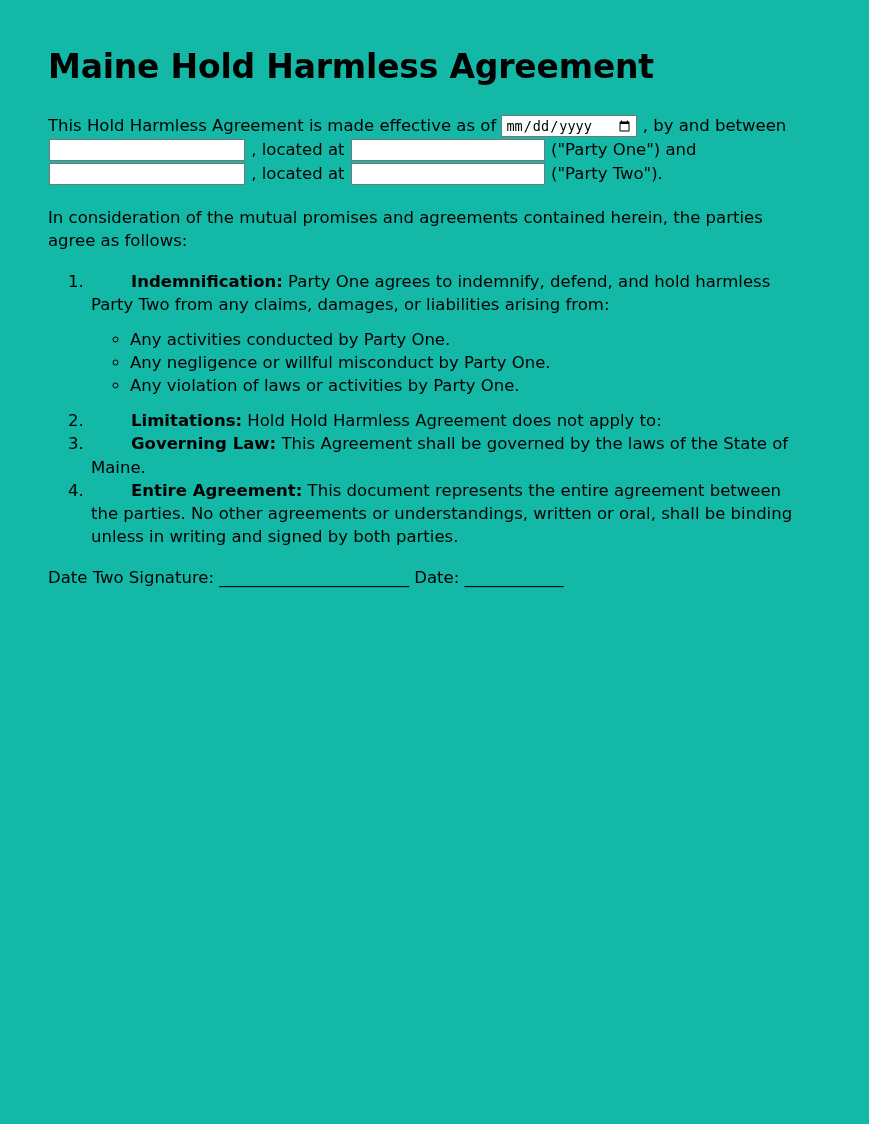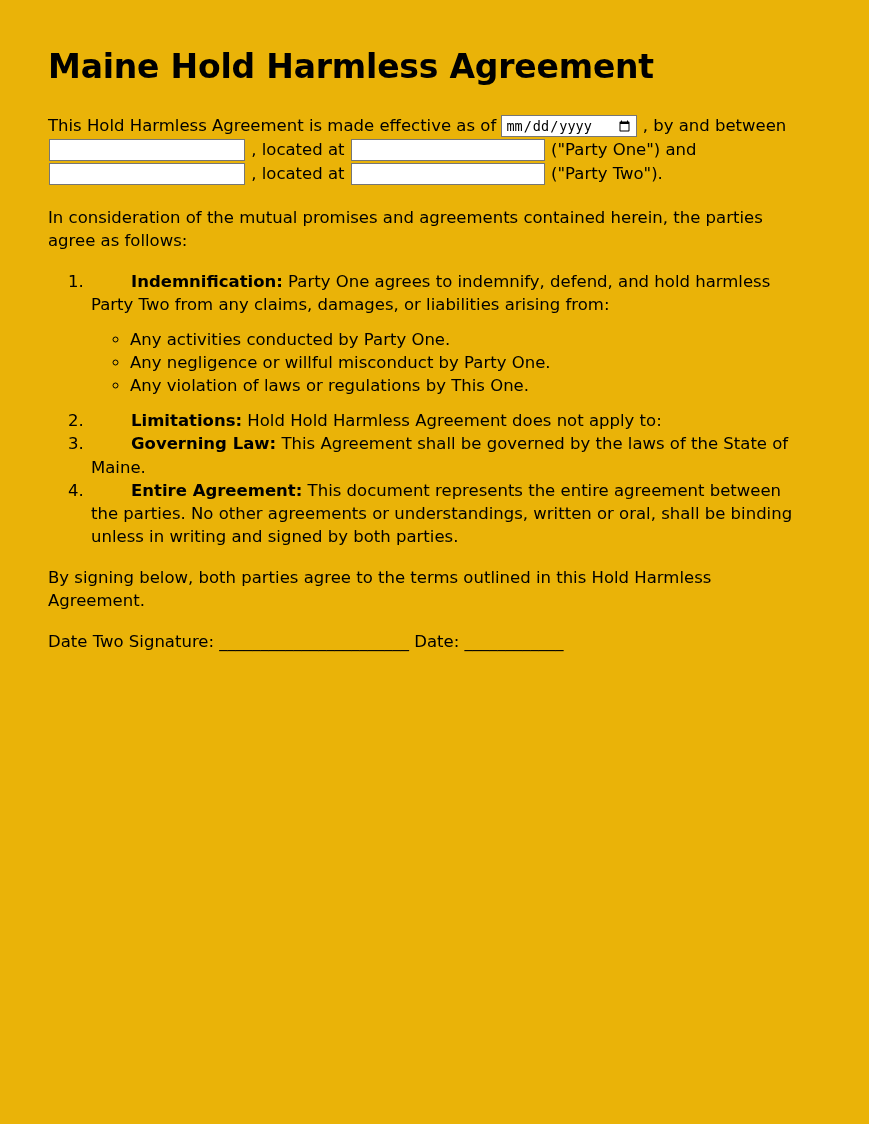--- a/index.html
+++ b/index.html
@@ -14,21 +14,21 @@
     position: relative;
     font-family: "DejaVu Sans", "Liberation Sans", sans-serif;
     color: #000000;
     overflow: hidden;
   }
   .page {
     position: absolute;
     left: 0; top: 0;
     width: 869px;
     height: 1124px;
-    background: #eab308;
+    background: #14b8a6;
   }
   .content {
     position: absolute;
     left: 48px;
     top: 48px;
     width: 750px;
   }
   h1.doc-title {
     font-size: 33px;
     font-weight: bold;
@@ -146,35 +146,34 @@
     </p>
 
     <p class="para">In consideration of the mutual promises and agreements contained herein, the parties agree as follows:</p>
 
     <ol class="terms">
       <li>
         <b>Indemnification:</b><span> Party One agrees to indemnify, defend, and hold harmless Party Two from any claims, damages, or liabilities arising from:</span>
         <ul class="sublist">
           <li>Any activities conducted by Party One.</li>
           <li>Any negligence or willful misconduct by Party One.</li>
-          <li>Any violation of laws or regulations by This One.</li>
+          <li>Any violation of laws or activities by Party One.</li>
         </ul>
       </li>
       <li>
         <b>Limitations:</b><span> Hold Hold Harmless Agreement does not apply to:</span>
       </li>
       <li>
         <b>Governing Law:</b><span> This Agreement shall be governed by the laws of the State of Maine.</span>
       </li>
       <li>
         <b>Entire Agreement:</b><span> This document represents the entire agreement between the parties. No other agreements or understandings, written or oral, shall be binding unless in writing and signed by both parties.</span>
       </li>
     </ol>
 
-    <p class="para">By signing below, both parties agree to the terms outlined in this Hold Harmless Agreement.</p>
 
     <div class="sig-block">
       <div class="sig-line"><span>Date Two Signature:</span><span> _______________________ </span><span>Date:</span><span> ____________</span></div>
     </div>
 
   </div>
 
 </div>
 
 </body></html>

